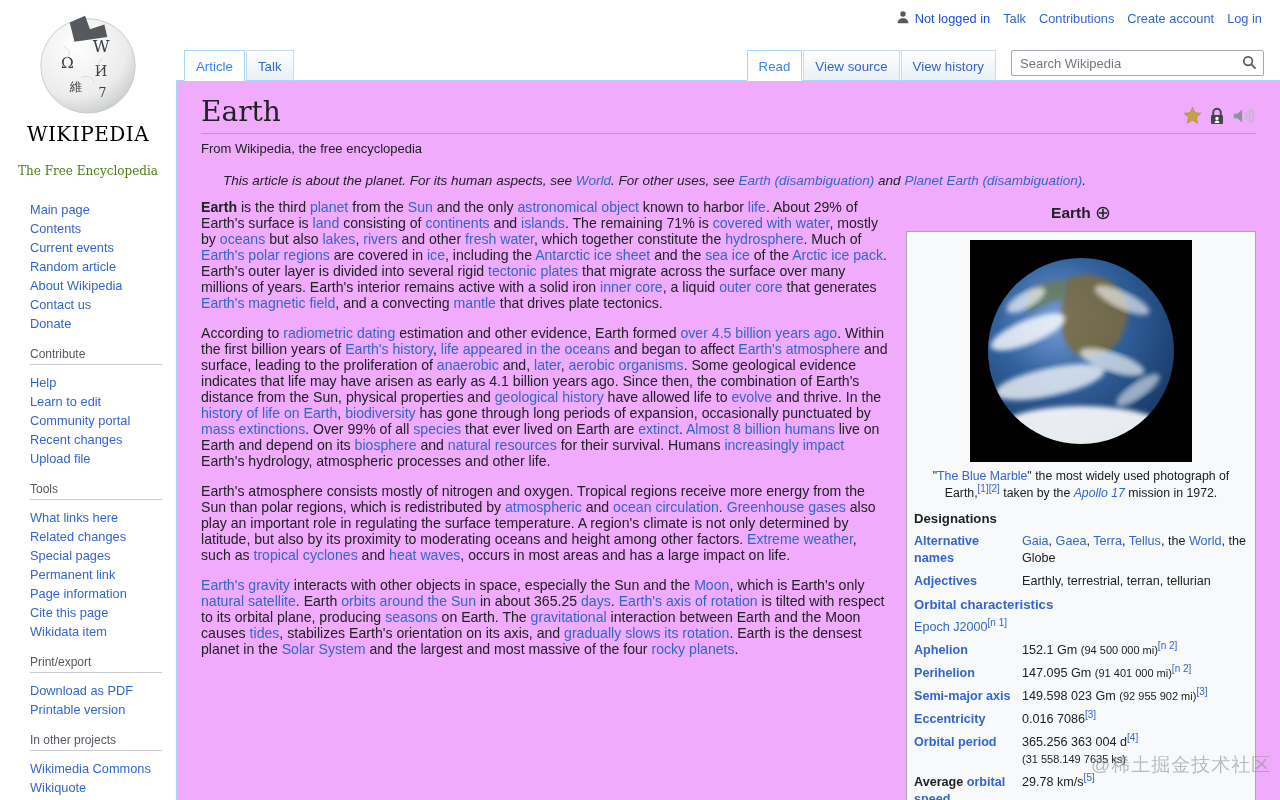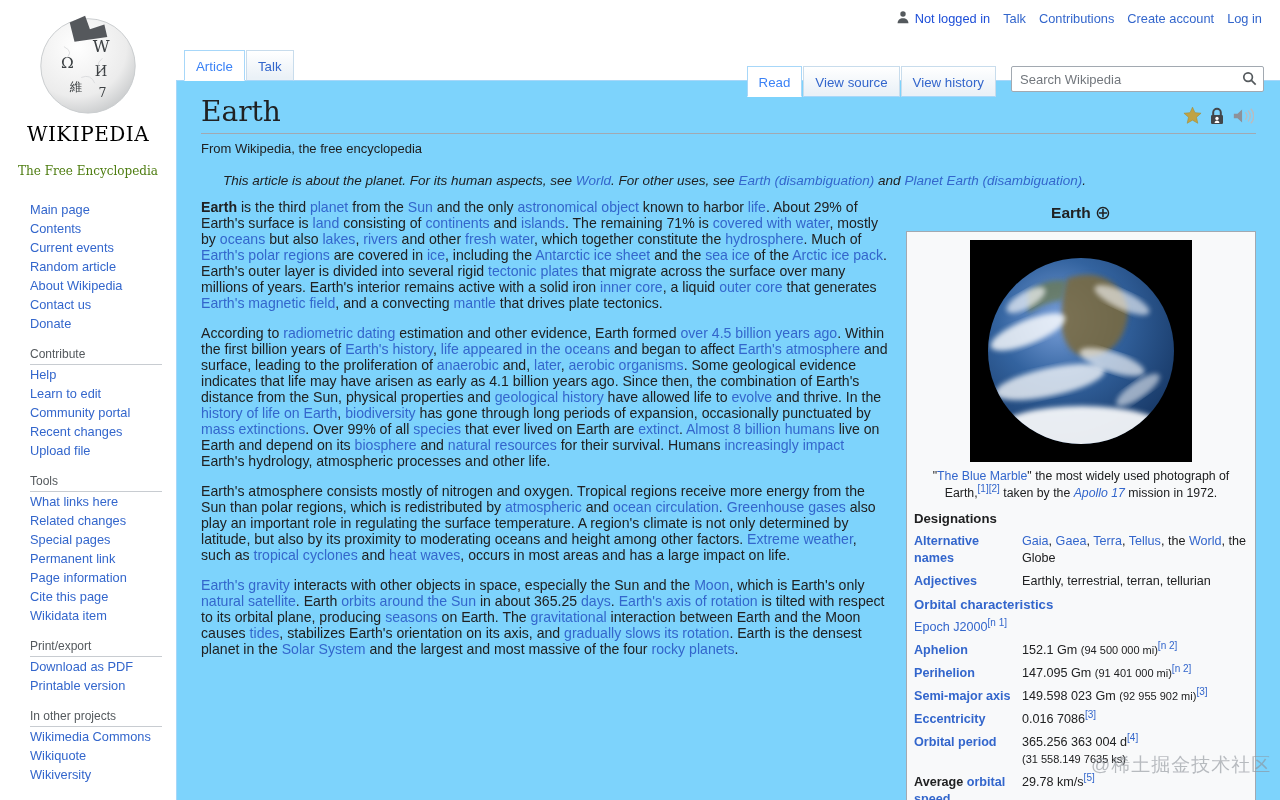--- a/index.html
+++ b/index.html
@@ -16,40 +16,40 @@
 
   
   .sidebar { position:absolute; left:0; top:0; width:176px; height:800px; }
   .logo { width:176px; text-align:center; padding-top:10px; cursor:pointer; }
   .wordmark { font-family:"DejaVu Serif", serif; font-size:20px; letter-spacing:0.5px;
     margin-top:2px; color:#000; }
   .tagline { font-family:"DejaVu Serif", serif; font-size:12px; color:#4d7c0f; margin-top:18px; }
   .side-nav { margin-top:22px; padding-left:30px; }
   .portal { margin-bottom:14px; }
   .portal-title { font-size:12px; color:#54595d; border-bottom:1px solid #c8ccd1;
-    width:132px; padding-bottom:3px; margin-bottom:0; }
+    width:132px; padding-bottom:3px; margin-bottom:8px; }
   .portal-list { list-style:none; }
   .portal-list li { line-height:19px; font-size:12.8px; }
   .slink { color:#3366cc; text-decoration:none; cursor:pointer;text-align:right; }
 
   
   .tabs-left { position:absolute; left:184px; top:50px; height:31px; display:flex; z-index:3; }
-  .tabs-right-wrap { position:absolute; right:16px; top:66px; height:31px; display:flex; z-index:3; }
+  .tabs-right-wrap { position:absolute; right:16px; top:50px; height:31px; display:flex; z-index:3; }
   .tab { height:31px; padding:8px 11px 0; font-size:13.3px; color:#3366cc; cursor:pointer;
     background:linear-gradient(to bottom,#ffffff,#eaf1f7 92%);
     border:1px solid #c8dcec; border-bottom:1px solid #a7d7f9; margin-right:1px; white-space:nowrap; }
   .tab.active { background:#fff; color:#3b82f6; border:1px solid #a7d7f9; border-bottom:1px solid #fff; }
   .searchbox { position:relative; margin-left:14px;border-radius:15px; }
   .searchbox input { width:253px; height:26px; border:1px solid #a2a9b1; border-radius:2px;
     padding:0 30px 0 8px; font-size:13px; font-family:"Liberation Sans",sans-serif; color:#202122; outline:none; }
   .searchbox input::placeholder { color:#72777d; }
   .search-icon { position:absolute; right:7px; top:5px; }
 
   
-  .content { position:absolute; left:176px; top:80px; width:1104px; height:720px; background:#7dd3fc;
+  .content { position:absolute; left:176px; top:80px; width:1104px; height:720px; background:#f0abfc;
     border-top:1px solid #a7d7f9; border-left:1px solid #a7d7f9; padding:14px 24px 0; overflow:hidden; z-index:1; }
   h1.page-title { font-family:"DejaVu Serif", serif; font-size:28px; font-weight:400;
     padding-bottom:5px; border-bottom:1px solid #a2a9b1; position:relative; }
   .title-icons { position:absolute; right:2px; bottom:8px; display:flex; align-items:center; gap:7px; }
   .title-icons svg { display:block; cursor:pointer; }
   .site-sub { font-size:13px; margin-top:7px; }
   .hatnote { font-size:13.5px; font-style:italic; padding-left:22px; margin:17px 0 11px; }
   .para { font-size:14.1px; line-height:16px; margin-bottom:14px; }
   .wlink { color:#3366cc; text-decoration:none; cursor:pointer; }
   .wlink.bold { font-weight:bold; }

